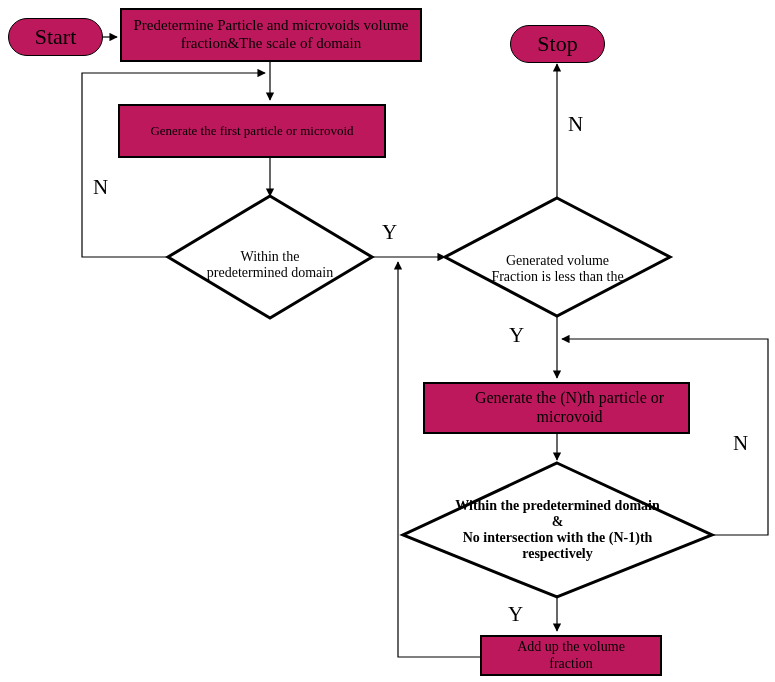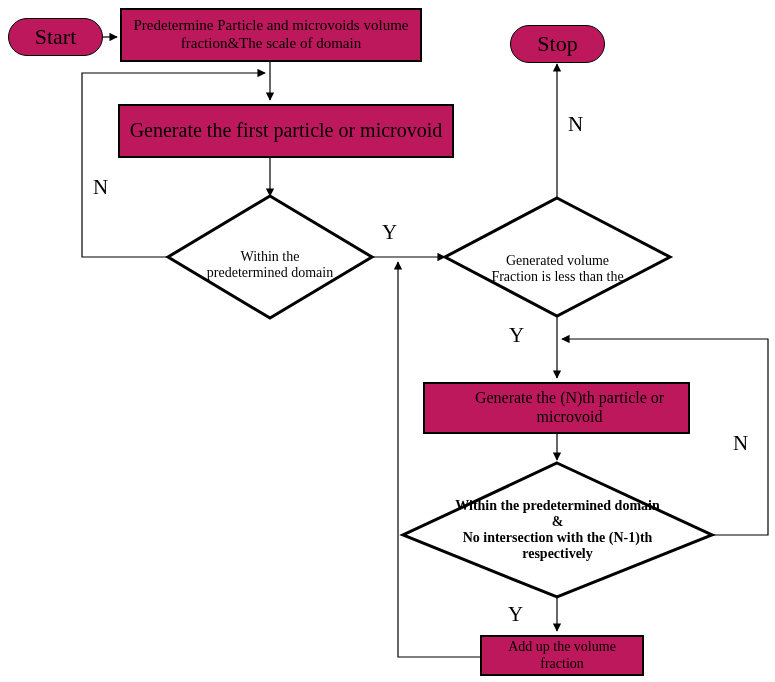--- a/index.html
+++ b/index.html
@@ -120,29 +120,29 @@
     <span>Stop</span>
   </div>
 
   <div class="node process" style="left:120px; top:8px; width:302px; height:54px;">
     <div>
       <div>Predetermine  Particle and microvoids volume</div>
       <div>fraction&amp;The scale of domain</div>
     </div>
   </div>
 
-  <div class="node process" style="left:118px; top:104px; width:336px; height:54px; font-size:20px;align-items:center;">
+  <div class="node process" style="left:118px; top:104px; width:268px; height:54px; font-size:13px;align-items:center;">
     <span>Generate the first particle or microvoid</span>
   </div>
 
   <div class="node process" style="left:423px; top:382px; width:267px; height:52px; font-size:16px;padding-left:32px;">
     <span>Generate the (N)th particle or microvoid</span>
   </div>
 
-  <div class="node process thin" style="left:480px; top:635px; width:164px; height:41px; font-size:14px;">
+  <div class="node process thin" style="left:480px; top:635px; width:182px; height:41px; font-size:14px;">
     <div>
       <div>Add up the volume</div>
       <div>fraction</div>
     </div>
   </div>
 
   <div class="decision-hit" style="position:absolute; left:168px; top:196px; width:204px; height:122px;">
     <div class="decision-label" style="left:0; top:8px; width:204px; height:122px;">
       <div>
         <div>Within the</div>

